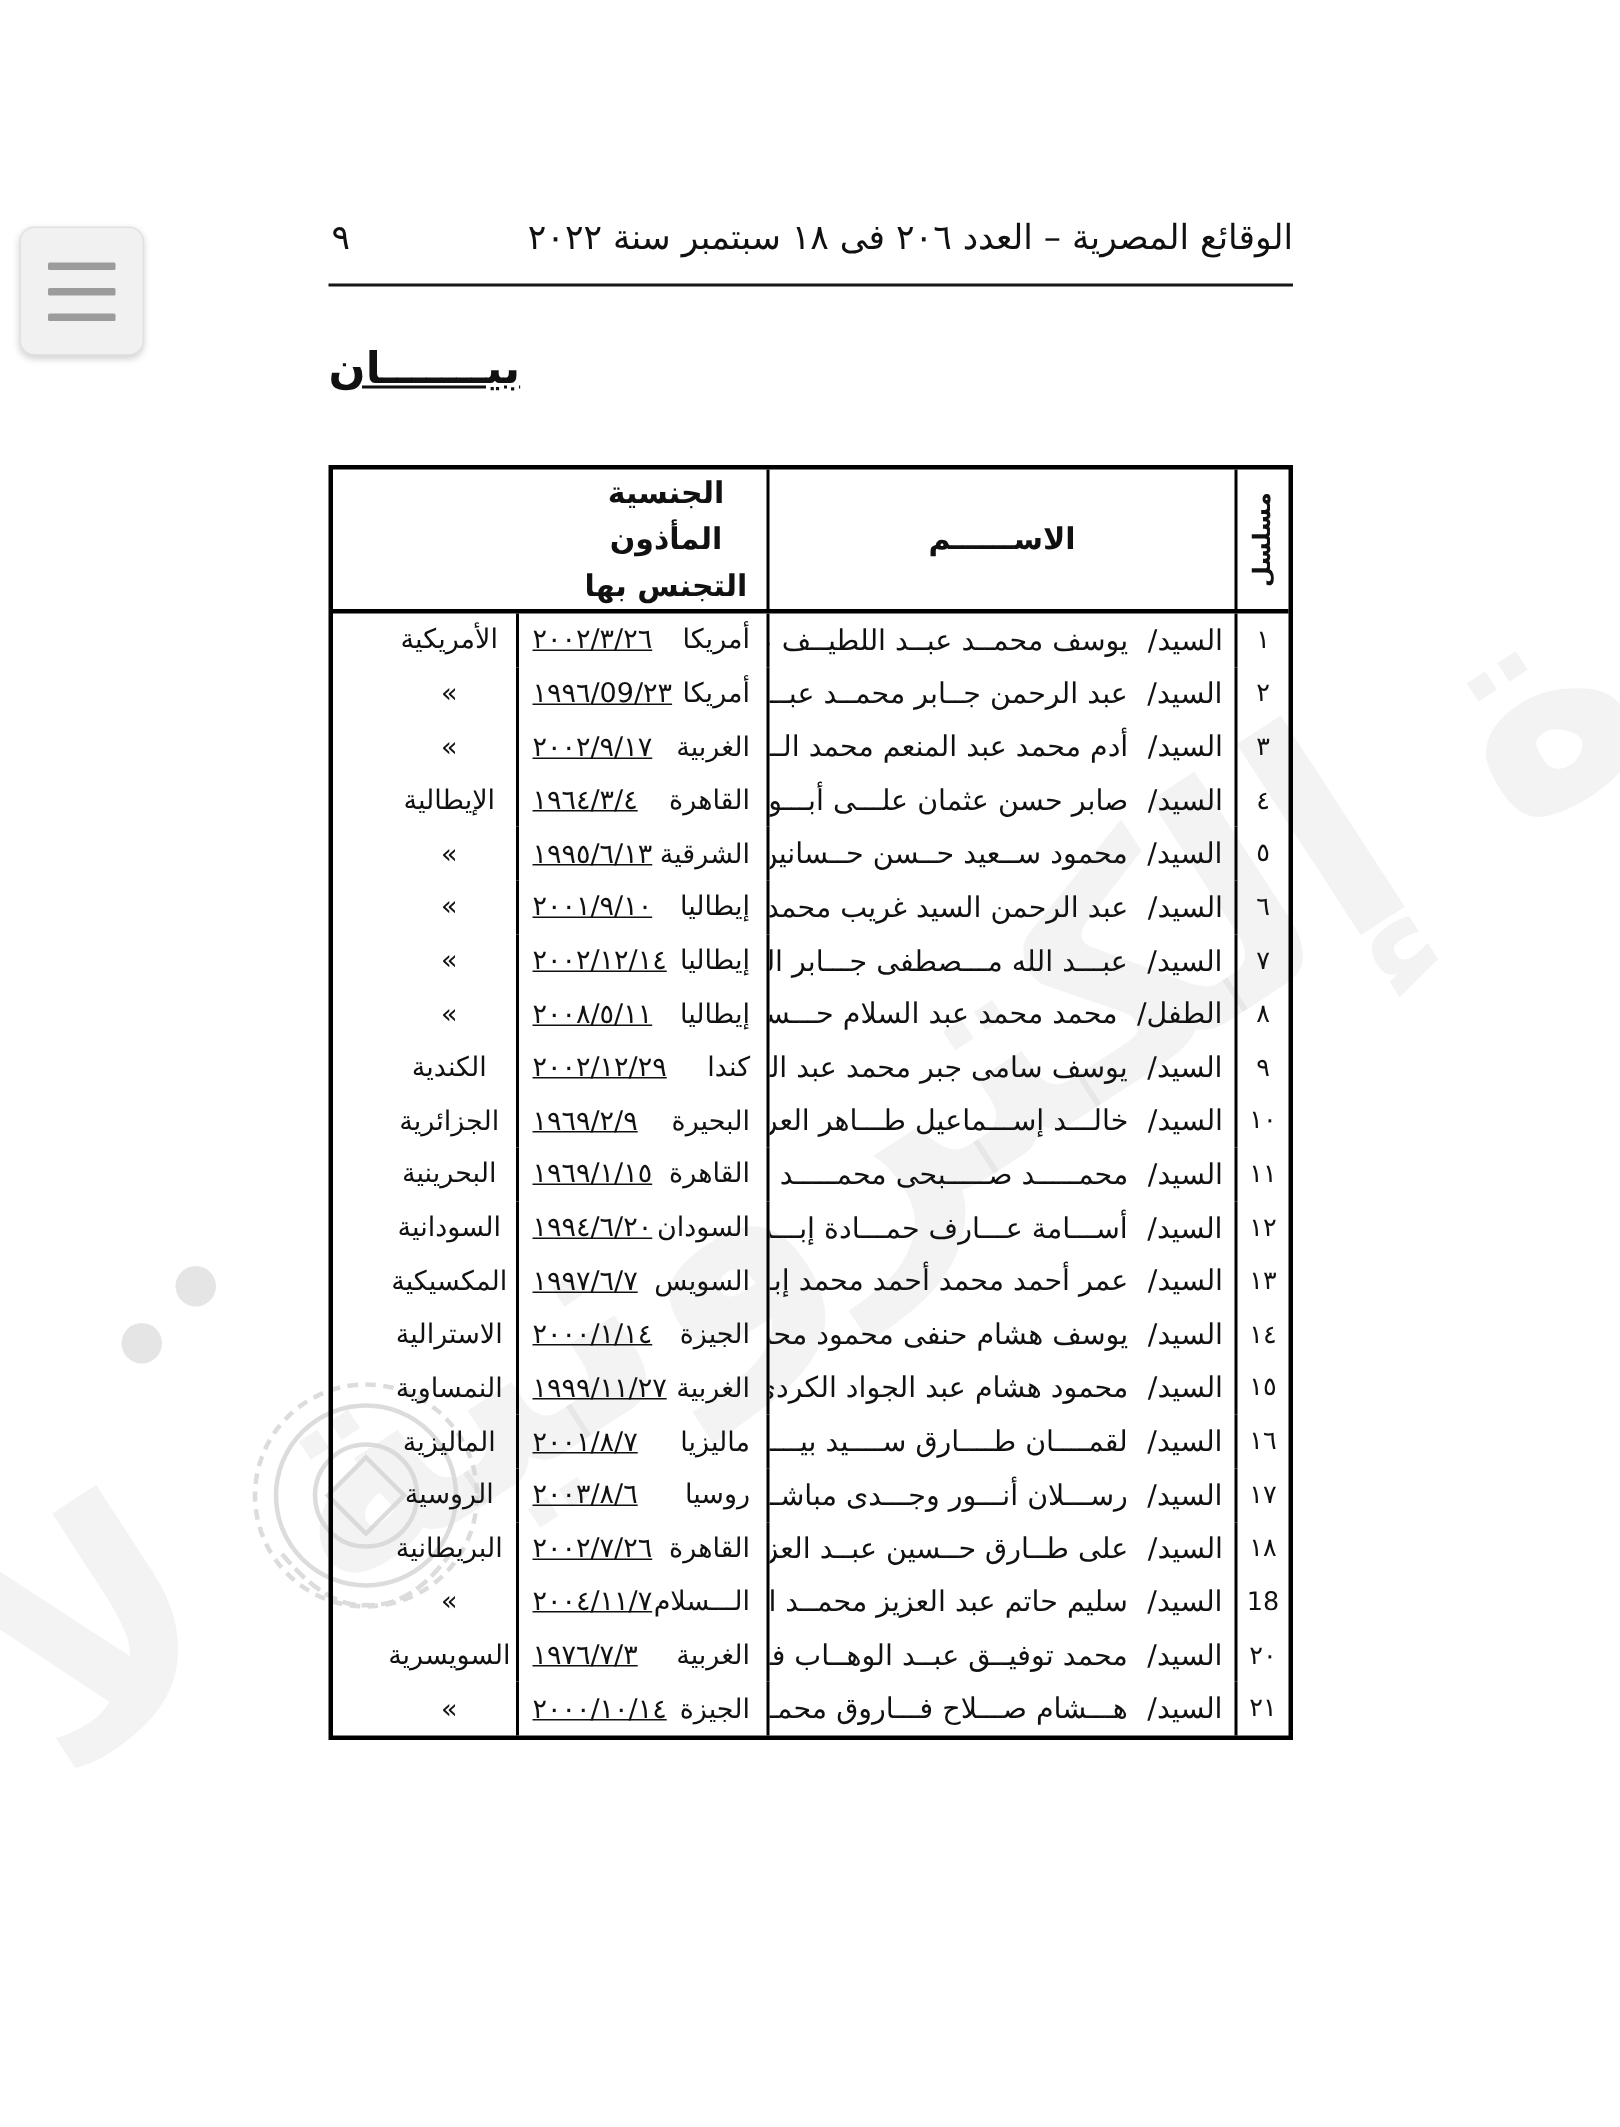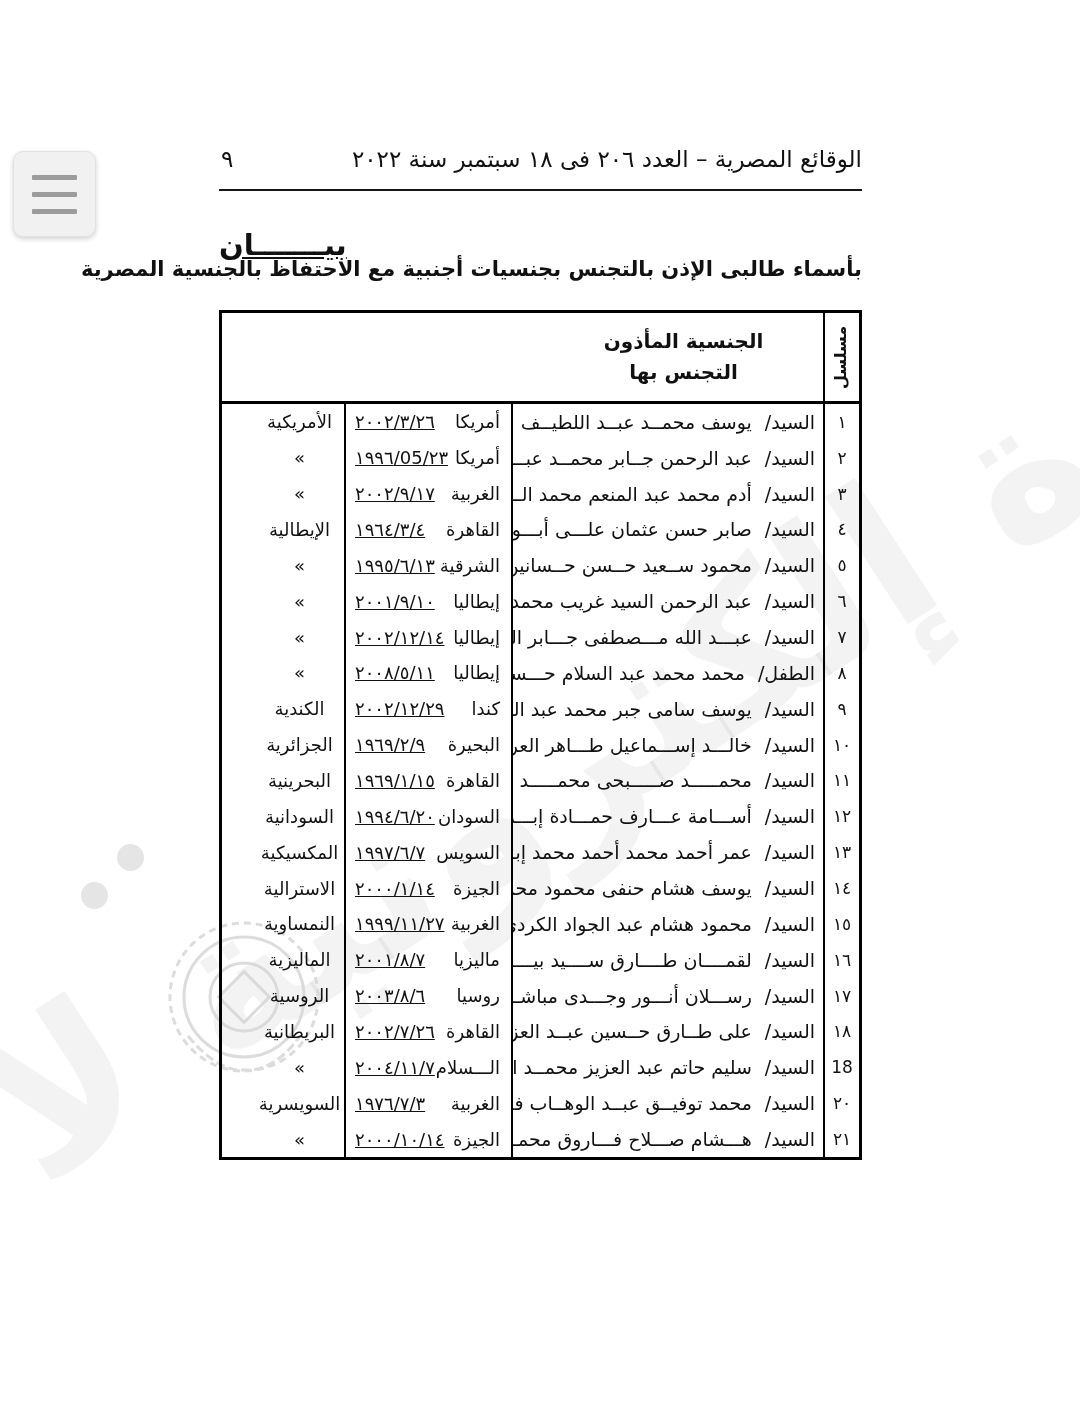--- a/index.html
+++ b/index.html
@@ -86,26 +86,28 @@
     <span class="bar"></span>
   </div>
 
   <div class="content">
 
     <div class="journal-line">الوقائع المصرية – العدد ٢٠٦ فى ١٨ سبتمبر سنة ٢٠٢٢</div>
     <div class="page-number">٩</div>
     <div class="header-rule"></div>
 
     <div class="doc-title">بيـــــــان</div>
-    <div class="doc-subtitle">بأسماء طالبى الإذن بالتجنس بجنسيات أجنبية مع الاحتفاظ بالجنسية المصرية</div>
 
     <div class="gz-table">
       <div class="gz-head">
         <div class="th th-serial">
           <span>مسلسل</span>
+        </div>
+        <div class="th">
+          <span>الاســــــم</span>
         </div>
         <div class="th">
           <span>
             <span>الجنسية المأذون</span><br>
             <span>التجنس بها</span>
           </span>
         </div>
       </div>
       <div class="gz-body">
   <div class="gz-row">
@@ -128,21 +130,21 @@
   <div class="gz-row">
     <div class="td td-serial">
       <span>٢</span>
     </div>
     <div class="td td-name">
       <span class="honorific">السيد/</span>
       <span class="nm">عبد الرحمن جــابر محمــد عبـــد الله</span>
     </div>
     <div class="td td-birth">
       <span class="place">أمريكا</span>
-      <span class="date">١٩٩٦/05/٢٣</span>
+      <span class="date">١٩٩٦/09/٢٣</span>
     </div>
     <div class="td td-nat">
       <span>»</span>
     </div>
   </div>
 
   <div class="gz-row">
     <div class="td td-serial">
       <span>٣</span>
     </div>

